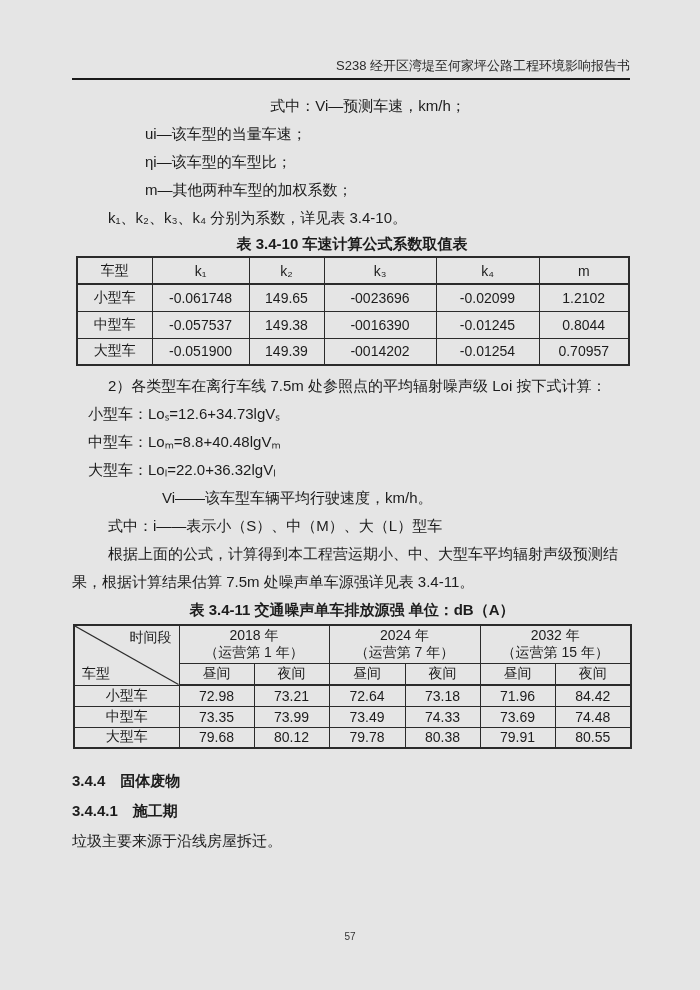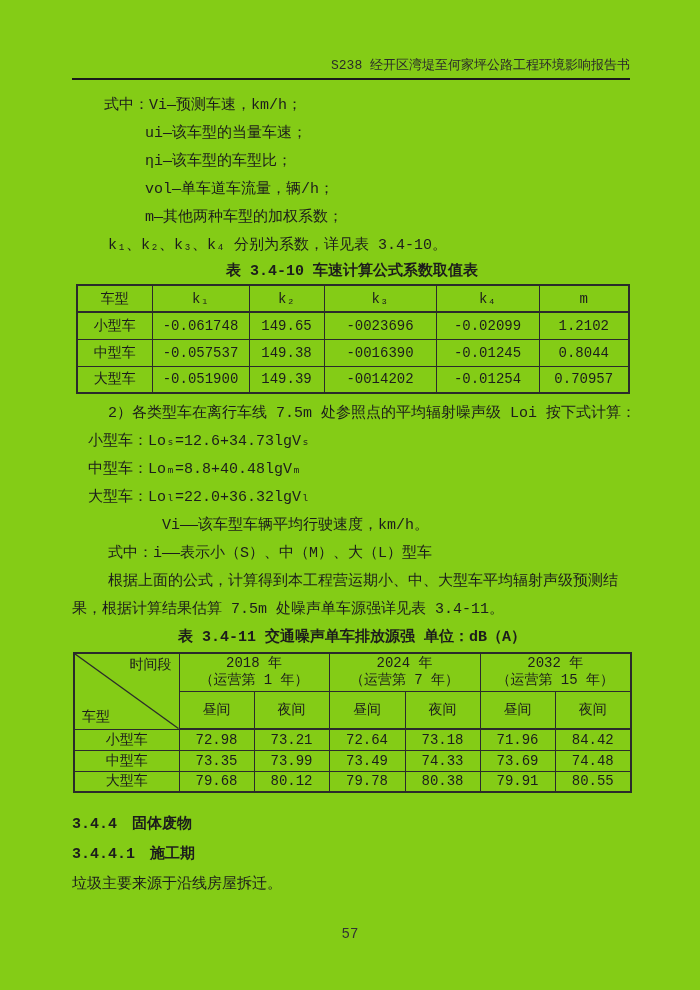--- a/index.html
+++ b/index.html
@@ -1,30 +1,30 @@
 <!DOCTYPE html>
 <html><head>
 <meta charset="utf-8">
 <style>
   * { box-sizing: border-box; }
   html, body { margin: 0; padding: 0; background: #ffffff; }
   .page {
     width: 700px; height: 990px; position: relative; overflow: hidden;
-    background: #84cc16; color: #1c1c1c;
-    font-family: Liberation Mono, monospace;
+    background: #e5e5e5; color: #1c1c1c;
+    font-family: Liberation Sans, sans-serif;
   }
   .header { padding: 58px 70px 0 72px; }
   .header-inner {
     text-align: right; font-size: 13px; line-height: 16px;
     padding-bottom: 4px; border-bottom: 2px solid #1a1a1a; color: #2a2a2a;
   }
   .content { padding: 0 68px 0 72px; }
   .block-1 { margin-top: 12px; }
   .line { font-size: 15px; line-height: 28px; white-space: nowrap; }
-  .ind-a { padding-left: 32px; }   
+  .ind-a { padding-left: 32px; text-align: center; }   
   .ind-b { padding-left: 73px; }   
   .ind-c { padding-left: 36px; }   
   .ind-d { padding-left: 16px; }   
   .ind-e { padding-left: 90px; }   
   .tbl-title {
     text-align: center; font-weight: bold; font-size: 15px; line-height: 24px;
   }
   .tbl-title-2 { margin-top: 2px; }
   table.t {
     border-collapse: collapse; table-layout: fixed;
@@ -33,52 +33,51 @@
   .t th, .t td {
     border: 1px solid #2b2b2b; text-align: center; vertical-align: middle;
     font-weight: normal; font-size: 14px; padding: 0; overflow: hidden;
   }
   .t1 { width: 552px; margin-left: 4px; }
   .t1 th { height: 27px; }
   .t1 td { height: 27px; }
   .t1 tr.hdr th { border-bottom-width: 2px; }
   .t2 { width: 557px; margin-left: 1px; margin-top: 2px; }
   .t2 .year-row th { height: 38px; line-height: 17px; }
-  .t2 .sub-row th { height: 38px; border-bottom-width: 2px; }
+  .t2 .sub-row th { height: 22px; border-bottom-width: 2px; }
   .t2 td { height: 21px; }
   .corner-cell { position: relative; padding: 0; }
   .corner-cell svg { position: absolute; top: 0; left: 0; width: 100%; height: 100%; }
   .corner-top { position: absolute; top: 3px; right: 7px; font-size: 14px; }
   .corner-bottom { position: absolute; bottom: 3px; left: 7px; font-size: 14px; }
   .sec-h { font-weight: bold; font-size: 15px; line-height: 24px; }
   .sec-h-1 { margin-top: 20px; }
   .sec-h-2 { margin-top: 6px; }
   .block-3 { margin-top: 4px; }
   .block-2 { margin-top: 6px; }
   .page-num {
     position: absolute; bottom: 48px; left: 0; width: 100%;
-    text-align: center; font-size: 14px; color: #333;
+    text-align: center; font-size: 10px; color: #333;
   }
 </style>
 </head>
 <body>
 
 <div class="page">
 
   <div class="header">
     <div class="header-inner">S238 经开区湾堤至何家坪公路工程环境影响报告书</div>
   </div>
 
   <div class="content">
 
     <div class="block-1">
       <div class="line ind-a">式中：Vi—预测车速，km/h；</div>
       <div class="line ind-b">ui—该车型的当量车速；</div>
       <div class="line ind-b">ηi—该车型的车型比；</div>
-      <div class="line ind-b">vol—单车道车流量，辆/h；</div>
       <div class="line ind-b">m—其他两种车型的加权系数；</div>
       <div class="line ind-c">k₁、k₂、k₃、k₄ 分别为系数，详见表 3.4-10。</div>
     </div>
 
     <div class="tbl-title">表 3.4-10    车速计算公式系数取值表</div>
 
     <table class="t t1">
       <colgroup>
         <col style="width:75px">
           <col style="width:97px">

